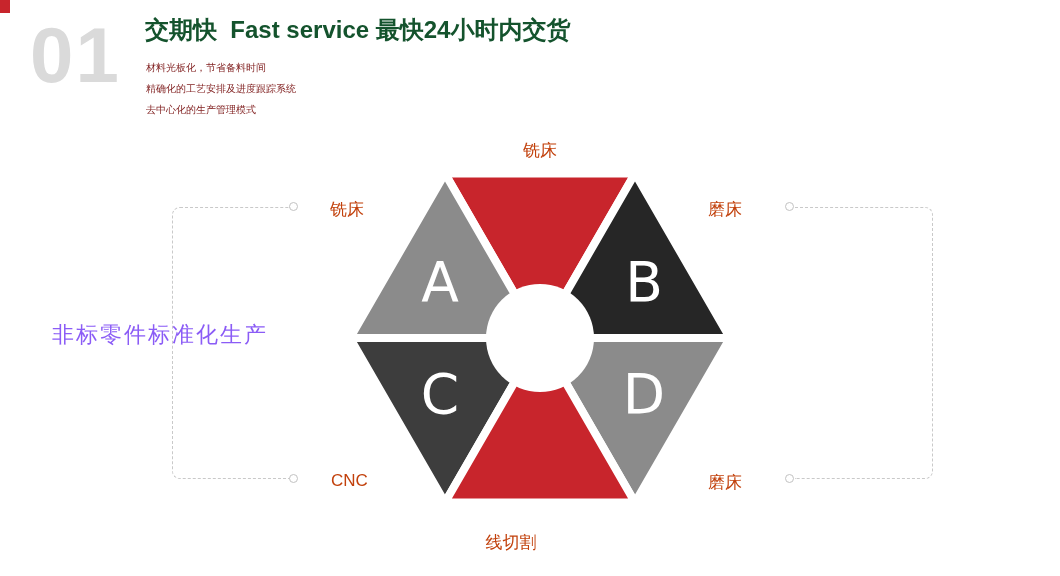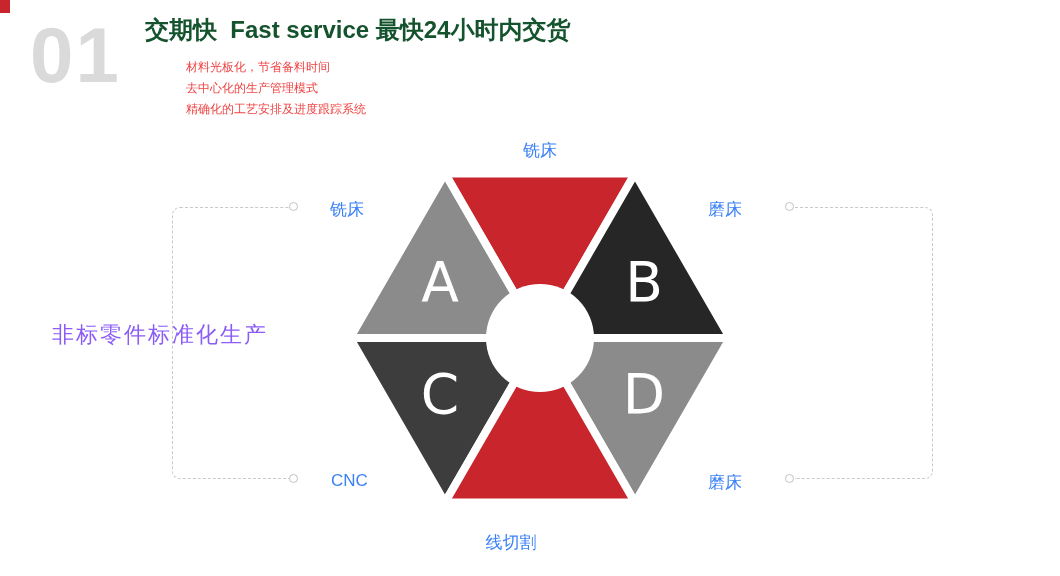--- a/index.html
+++ b/index.html
@@ -17,30 +17,30 @@
     left:30px; top:16px;
     font-size:78px; font-weight:700; line-height:1;
     color:#dadada; letter-spacing:2px;
   }
   .title {
     left:145px; top:14px;
     font-size:24px; font-weight:700; color:#14532d;
     white-space:pre;
   }
   .bullets { left:146px; top:57px; }
-  .bullet { font-size:12px; line-height:21px; color:#ef4444;margin-left:40px; }
+  .bullet { font-size:10px; line-height:21px; color:#7f1d1d; }
 
   .hex-svg { left:0; top:0; }
   .seg-letter {
     fill:#ffffff; font-size:55px; font-weight:400;
     text-anchor:middle; dominant-baseline:central;
     font-family:"DejaVu Sans","Liberation Sans",sans-serif;
   }
 
-  .dlabel { position:absolute; color:#3b82f6; font-size:17px; white-space:nowrap; }
+  .dlabel { position:absolute; color:#c2410c; font-size:17px; white-space:nowrap; }
   .dlabel.centered { transform:translateX(-50%); }
 
   .bracket { position:absolute; }
   .bracket-left {
     left:172px; top:207px; width:118px; height:272px;
     border-top:1px dashed #c9c9c9; border-left:1px dashed #c9c9c9; border-bottom:1px dashed #c9c9c9;
     border-radius:8px 0 0 8px;
   }
   .bracket-right {
     left:795px; top:207px; width:138px; height:272px;
@@ -62,22 +62,22 @@
 <body>
 
 <div class="stage">
 
   <div class="abs corner-accent"></div>
 
   <div class="abs big-num">01</div>
   <div class="abs title">交期快  Fast service 最快24小时内交货</div>
   <div class="abs bullets">
     <div class="bullet">材料光板化，节省备料时间</div>
+    <div class="bullet">精确化的工艺安排及进度跟踪系统</div>
     <div class="bullet">去中心化的生产管理模式</div>
-    <div class="bullet">精确化的工艺安排及进度跟踪系统</div>
   </div>
 
   <svg class="abs hex-svg" width="1060" height="576" viewBox="0 0 1060 576">
     <g stroke="#ffffff" stroke-width="8" stroke-linejoin="round">
       <polygon points="540,338 445,173.5 635,173.5" fill="#c8252c"></polygon>
       <polygon points="540,338 350,338 445,173.5" fill="#8b8b8b"></polygon>
       <polygon points="540,338 635,173.5 730,338" fill="#262626"></polygon>
       <polygon points="540,338 350,338 445,502.5" fill="#3d3d3d"></polygon>
       <polygon points="540,338 730,338 635,502.5" fill="#8b8b8b"></polygon>
       <polygon points="540,338 445,502.5 635,502.5" fill="#c8252c"></polygon>

